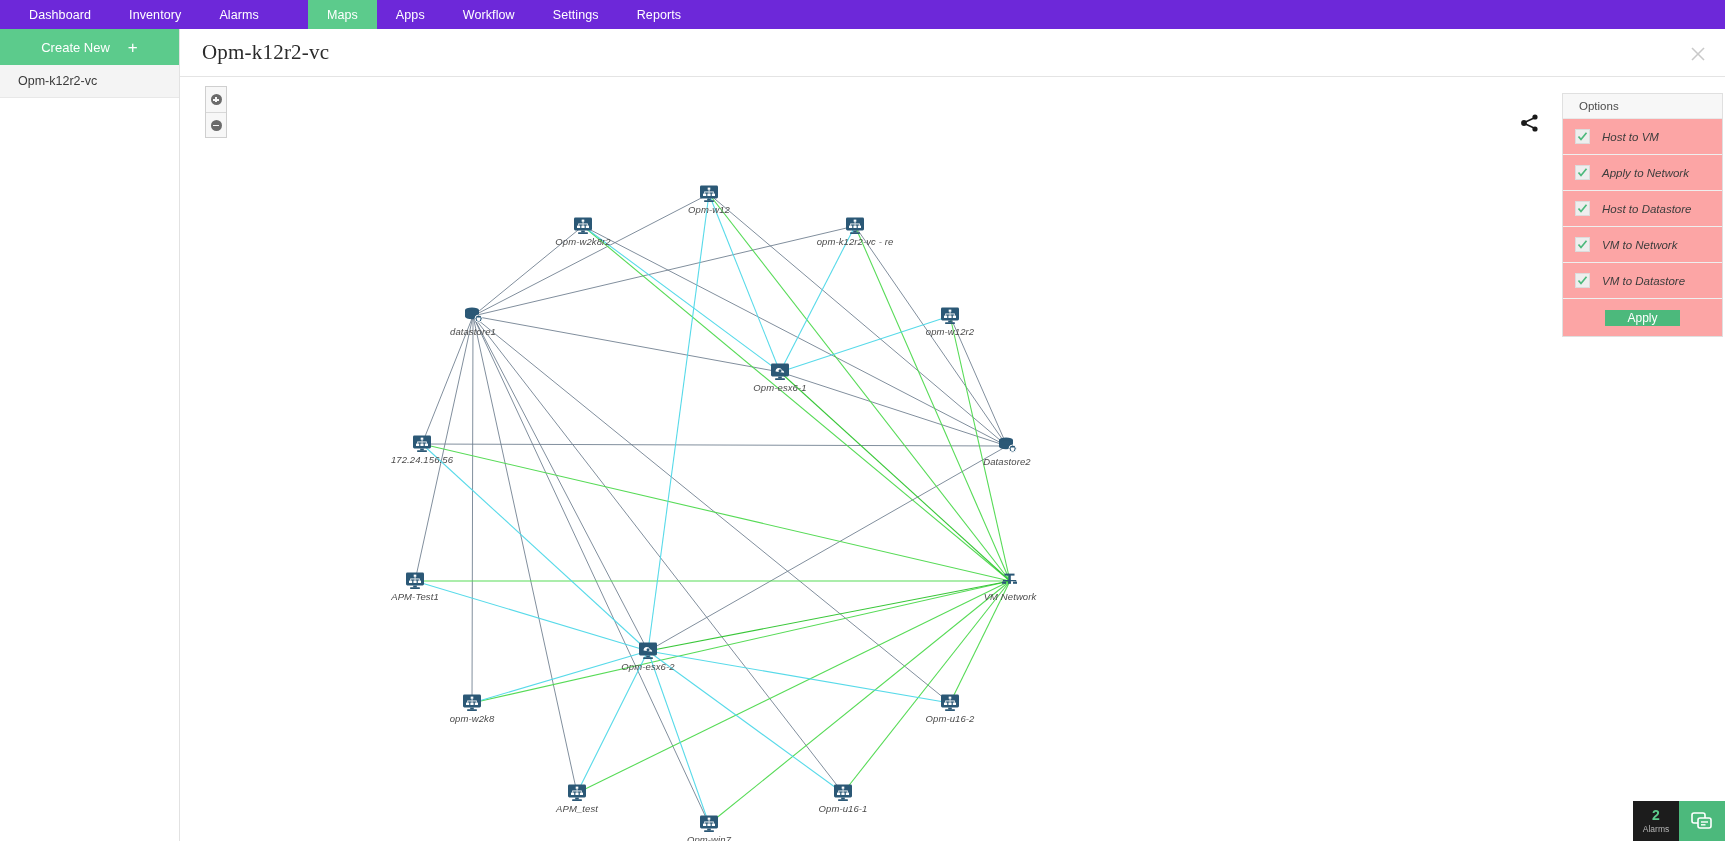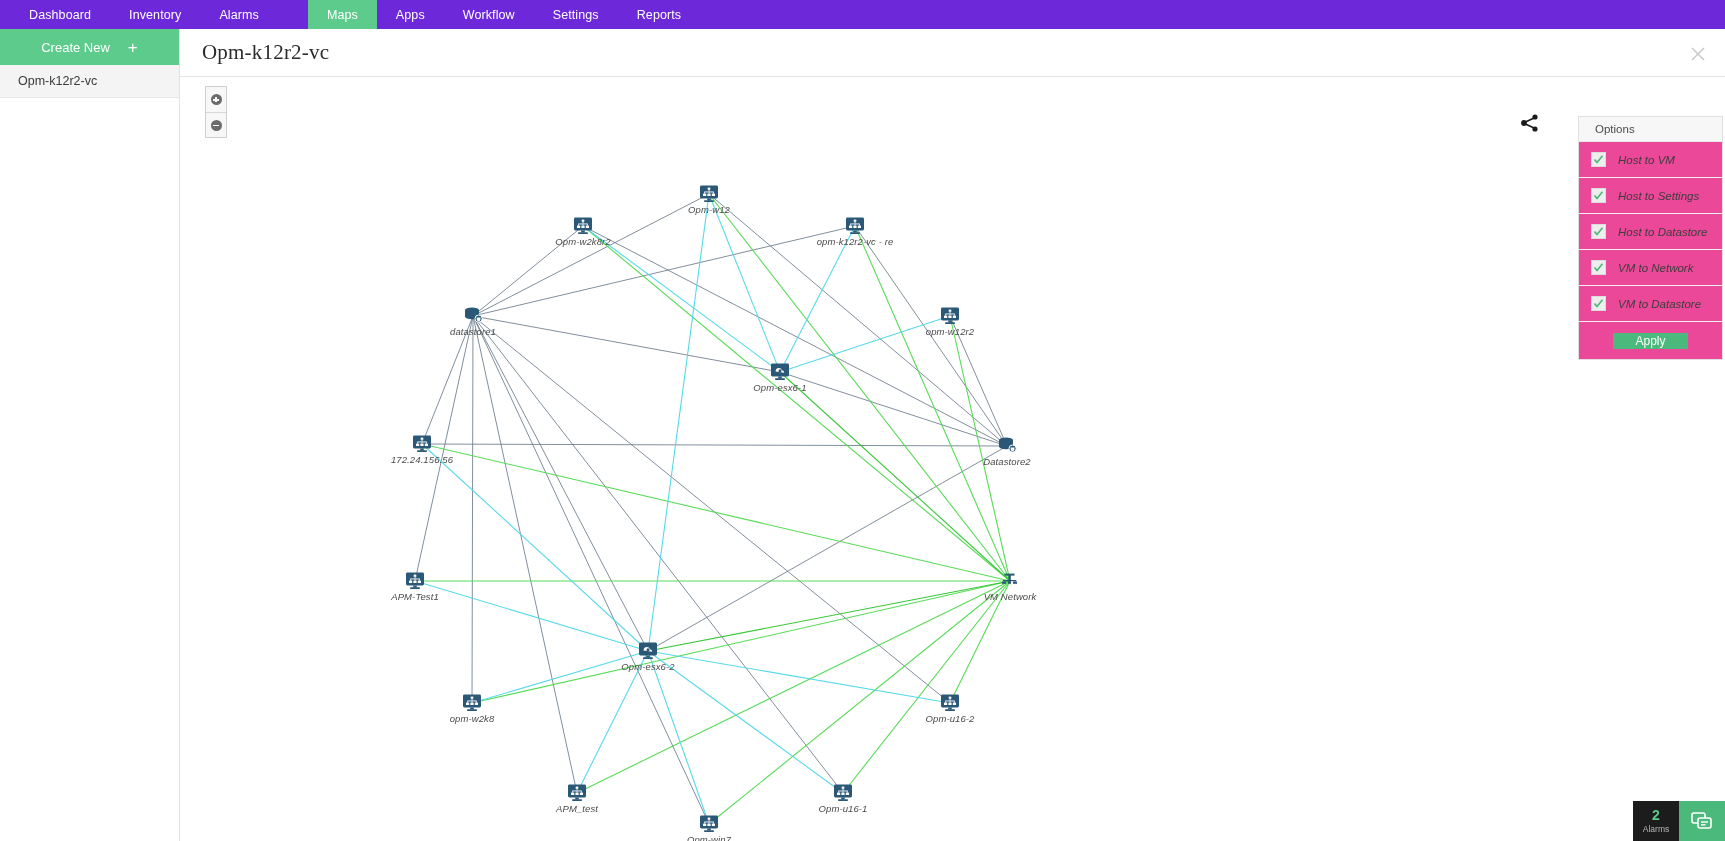--- a/index.html
+++ b/index.html
@@ -140,23 +140,23 @@
     position: absolute; left: 50%; top: 19px;
     transform: translateX(-50%);
     white-space: nowrap;
     font-size: 9.5px;
     color: #4a4a4a;
     letter-spacing: .1px;
   }
 
   
   #options {
-    position: absolute; right: 2px; top: 87px;
-    width: 145px;
-    background: #ec4899;
+    position: absolute; right: 2px; top: 64px;
+    width: 161px;
+    background: #fca5a5;
     border: 1px solid #e0e0e0;
     z-index: 7;
   }
   #optionshdr {
     height: 25px;
     background: #f7f7f7;
     border-bottom: 1px solid #e8e8e8;
     display: flex; align-items: center;
     padding-left: 16px;
     font-size: 11.5px;
@@ -575,21 +575,21 @@
             </svg>
           </div>
           <div class="optlabel">Host to VM</div>
         </div>
         <div class="optrow">
           <div class="optcheck">
             <svg width="11" height="11" viewBox="0 0 11 11">
               <polyline points="1.5,5.5 4,8.5 9.5,1.8" fill="none" stroke="#4cb97c" stroke-width="1.7"></polyline>
             </svg>
           </div>
-          <div class="optlabel">Host to Settings</div>
+          <div class="optlabel">Apply to Network</div>
         </div>
         <div class="optrow">
           <div class="optcheck">
             <svg width="11" height="11" viewBox="0 0 11 11">
               <polyline points="1.5,5.5 4,8.5 9.5,1.8" fill="none" stroke="#4cb97c" stroke-width="1.7"></polyline>
             </svg>
           </div>
           <div class="optlabel">Host to Datastore</div>
         </div>
         <div class="optrow">

